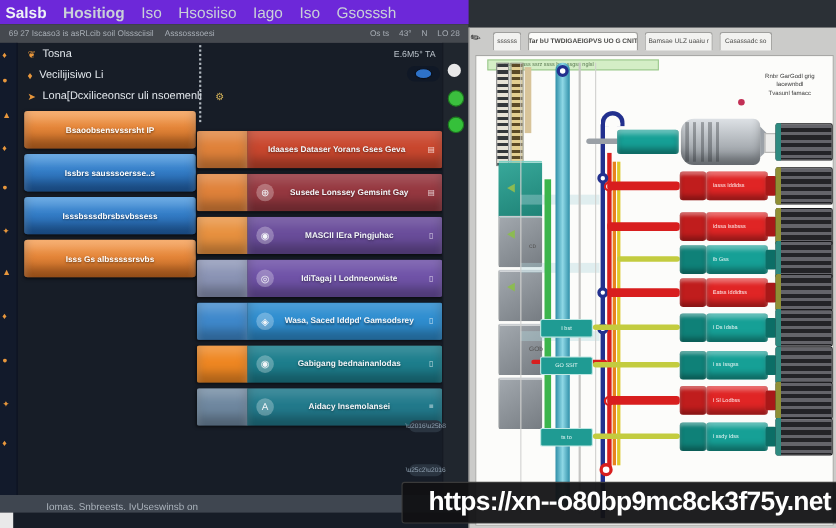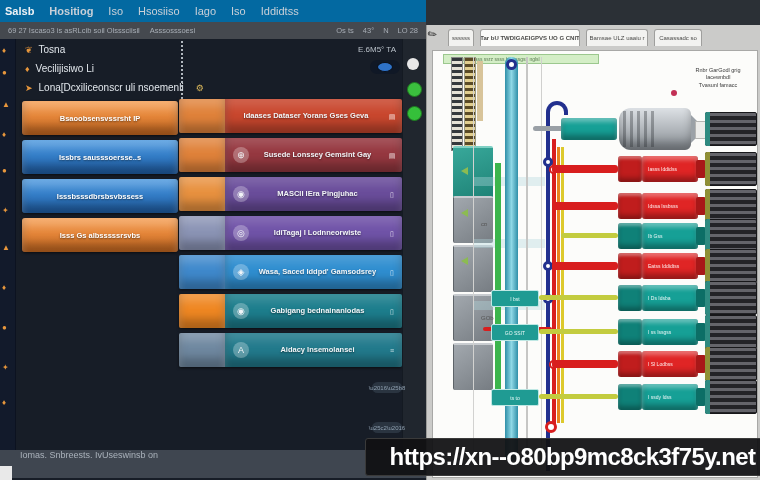--- a/index.html
+++ b/index.html
@@ -3,22 +3,22 @@
 <meta charset="utf-8">
 <style>
   html,body{margin:0;padding:0;}
   body{width:760px;height:480px;position:relative;overflow:hidden;
        background:#0e1217;font-family:"Liberation Sans",sans-serif;
        -webkit-font-smoothing:antialiased;}
   .abs{position:absolute;}
 
   
   #left-panel{left:0;top:0;width:426px;height:480px;background:#171d27;}
-  #menubar{left:0;top:0;width:760px;height:22px;background:#0369a1;display:flex;align-items:center;
-           gap:15px;padding-left:5px;color:#c9d0d8;font-size:11px;box-sizing:border-box;}
+  #menubar{left:0;top:0;width:760px;height:22px;background:#6d28d9;display:flex;align-items:center;
+           gap:15px;padding-left:5px;color:#c9d0d8;font-size:14px;box-sizing:border-box;}
   #menubar .app-name{font-weight:bold;color:#eef2f6;}
   #toolbar{left:0;top:22px;width:426px;height:17px;background:#45494f;display:flex;align-items:center;
            gap:10px;padding:0 8px;color:#a7adb5;font-size:7.5px;box-sizing:border-box;white-space:nowrap;overflow:hidden;}
   #toolbar .tb-right{margin-left:auto;display:flex;gap:9px;}
   #topstrip-right{left:426px;top:0;width:334px;height:25px;background:#2b3036;}
 
   #left-rail{left:0;top:39px;width:15px;height:411px;background:#121a2b;border-right:1px solid #0c1220;}
   .rail-glyph{position:absolute;left:2px;color:#e8973c;font-size:8px;line-height:8px;}
 
   #header-rows{left:15px;top:40px;width:411px;height:60px;}
@@ -32,21 +32,21 @@
   
   #colA{left:22px;top:101px;width:156px;}
   .btnA{position:relative;height:34px;margin-bottom:5px;border-radius:3px;display:flex;align-items:center;
         justify-content:center;color:#fff;font-size:7.5px;font-weight:bold;text-align:center;
         text-shadow:0 1px 2px rgba(0,0,0,.55);padding:0 8px;box-sizing:border-box;
         box-shadow:inset 0 8px 9px rgba(255,255,255,.22),inset 0 -9px 10px rgba(0,0,0,.30),0 1px 3px rgba(0,0,0,.6);}
   .btnA.orange{background:linear-gradient(180deg,#f59a4c,#d06d22);}
   .btnA.blue{background:linear-gradient(180deg,#4494dd,#2163ae);}
 
   
-  #colB{left:179px;top:99px;width:223px;}
+  #colB{left:179px;top:119px;width:223px;}
   .rowB{position:relative;height:34px;margin-bottom:5px;border-radius:2px;display:flex;align-items:stretch;
         overflow:hidden;box-shadow:0 1px 3px rgba(0,0,0,.6);}
   .rowB .stub{width:46px;flex:none;box-shadow:inset 0 8px 9px rgba(255,255,255,.20),inset 0 -9px 10px rgba(0,0,0,.28);}
   .rowB .main{flex:1;display:flex;align-items:center;gap:7px;padding:0 4px 0 8px;
         box-shadow:inset 0 8px 9px rgba(255,255,255,.14),inset 0 -9px 10px rgba(0,0,0,.30);}
   .rowB .circ-icon{width:16px;height:16px;border-radius:50%;background:rgba(255,255,255,.28);flex:none;
         display:flex;align-items:center;justify-content:center;color:#f2f5f8;font-size:9px;}
   .rowB .lbl{flex:1;color:#f2f5f8;font-size:7.5px;font-weight:bold;text-align:center;
         text-shadow:0 1px 2px rgba(0,0,0,.5);line-height:1.1;}
   .rowB .ricons{width:12px;flex:none;display:flex;flex-direction:column;align-items:center;justify-content:center;
@@ -54,22 +54,22 @@
 
   
   #right-strip{left:402px;top:39px;width:24px;height:411px;background:#20262e;border-left:1px solid #141a22;}
   .strip-circle{position:absolute;left:407px;border-radius:50%;}
   #eye-icon{left:370px;top:60px;width:30px;height:14px;background:#101826;border-radius:8px;
             display:flex;align-items:center;justify-content:center;}
   #eye-icon .pupil{width:14px;height:8px;background:#2e72c8;border-radius:50%;border:1px solid #0a0f1a;}
   .mini-pill{position:absolute;left:372px;width:30px;height:11px;background:#2a3440;border-radius:6px;
              color:#8fa0b0;font-size:6px;display:flex;align-items:center;justify-content:center;}
 
-  #statusbar{left:0;top:450px;width:426px;height:28px;background:#3f4650;color:#aab2bb;font-size:9px;
-             display:flex;align-items:flex-start;padding-left:20px;box-sizing:border-box;}
+  #statusbar{left:0;top:450px;width:426px;height:16px;background:#3f4650;color:#aab2bb;font-size:9px;
+             display:flex;align-items:flex-end;padding-left:42px;box-sizing:border-box;}
   #corner-box{left:0;top:466px;width:12px;height:14px;background:#e9e9e9;}
 
   
   #right-panel{left:426px;top:25px;width:334px;height:455px;background:#cbcbc9;border-left:1px solid #9b9b99;}
   #pencil-icon{left:428px;top:28px;font-size:11px;color:#222;transform:rotate(-35deg);}
   .tab{position:absolute;top:29px;height:17px;background:#f2f2f0;border:1px solid #9f9f9d;border-bottom:none;
        border-radius:3px 3px 0 0;color:#4a4a48;font-size:6px;display:flex;align-items:center;justify-content:center;
        padding:0 4px;box-sizing:border-box;overflow:hidden;white-space:nowrap;}
   .tab.active{font-weight:bold;background:#fbfbf9;}
   #canvas{left:432px;top:50px;width:326px;height:428px;background:#fcfcfa;border:1px solid #a8a8a6;box-sizing:border-box;}
@@ -128,21 +128,21 @@
 <div id="app" class="abs">
 
   <div id="left-panel" class="abs"></div>
   <div id="menubar" class="abs">
     <span class="app-name">Salsb</span>
   <div class="menu-item" style="display: inline; font-weight: bold;">Hositiog</div>
       <div class="menu-item" style="display: inline;">Iso</div>
       <div class="menu-item" style="display: inline;">Hsosiiso</div>
       <div class="menu-item" style="display: inline;">Iago</div>
       <div class="menu-item" style="display: inline;">Iso</div>
-      <div class="menu-item" style="display: inline;">Iddidtss</div>
+      <div class="menu-item" style="display: inline;">Gsosssh</div>
     </div>
   <div id="topstrip-right" class="abs"></div>
   <div id="toolbar" class="abs">
     <span>69 27 Iscaso3 is asRLcib soil Olsssciisil</span>
     <span>Asssosssoesi</span>
     <span class="tb-right" id="tb-right">
         <div class="tb-item">Os ts</div>
         <div class="tb-item">43°</div>
         <div class="tb-item">N</div>
         <div class="tb-item">LO 28</div>

